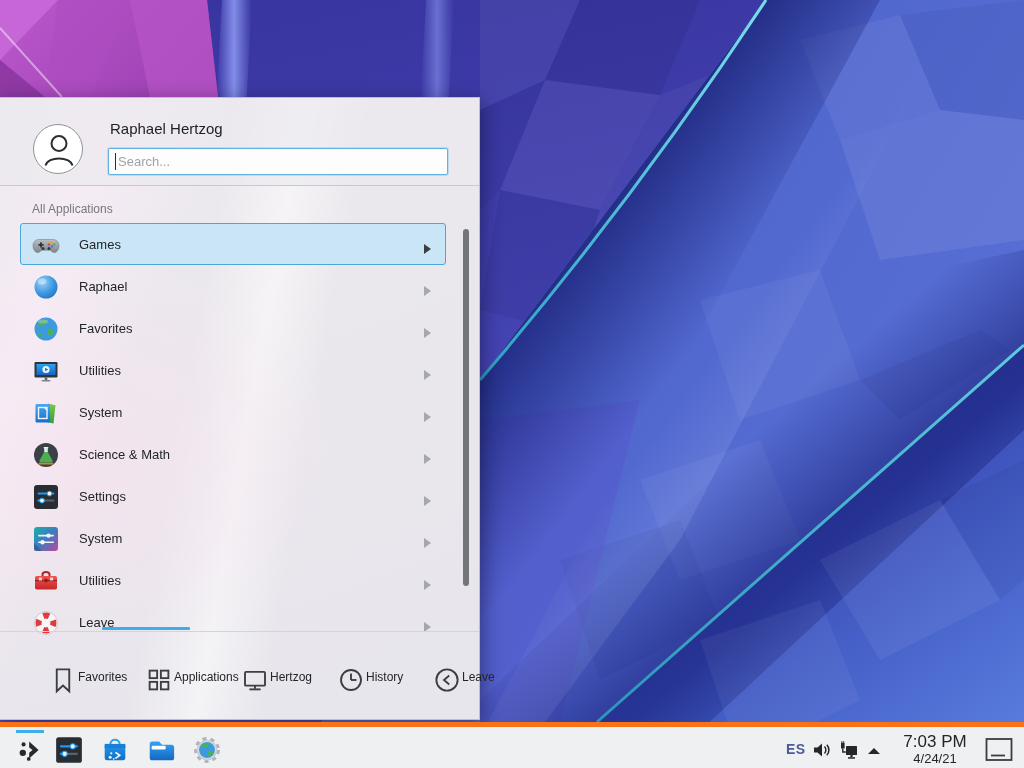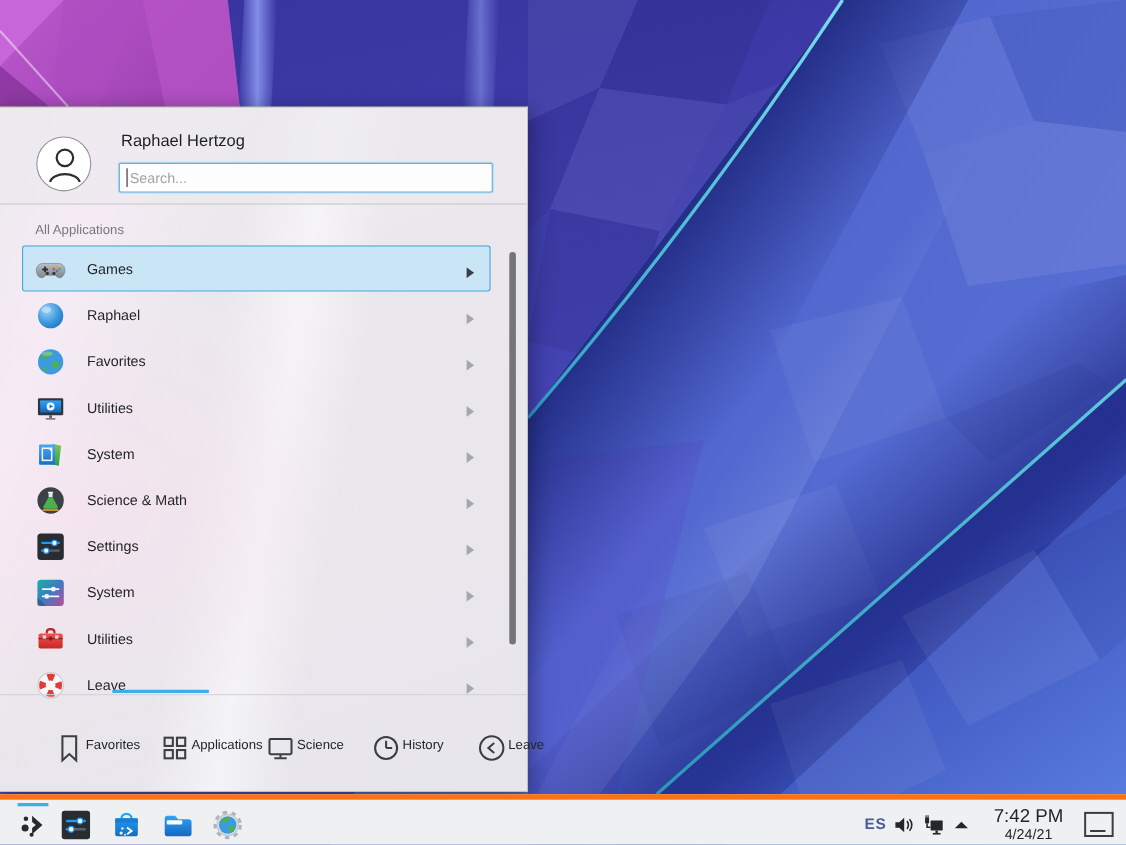--- a/index.html
+++ b/index.html
@@ -439,21 +439,21 @@
         <span class="tab-label">Applications</span>
       </div>
       <div class="tab">
         <span class="tab-icon">
           <svg width="30" height="30" viewBox="0 0 24 24" fill="none" stroke="#3c3f42" stroke-width="1.5">
             <rect x="4" y="5.5" width="16" height="11" rx="0.8"></rect>
             <line x1="12" y1="16.5" x2="12" y2="19"></line>
               <line x1="7.5" y1="19.5" x2="16.5" y2="19.5"></line>
           </svg>
         </span>
-        <span class="tab-label">Science</span>
+        <span class="tab-label">Hertzog</span>
       </div>
       <div class="tab">
         <span class="tab-icon">
           <svg width="30" height="30" viewBox="0 0 24 24" fill="none" stroke="#3c3f42" stroke-width="1.5">
             <circle cx="12" cy="12" r="8"></circle>
               <line x1="12" y1="12" x2="12" y2="6.8"></line>
               <line x1="12" y1="12" x2="16.4" y2="12"></line>
           </svg>
         </span>
         <span class="tab-label">History</span>
@@ -557,21 +557,21 @@
       </svg>
     </span>
 
     <span class="tray-icon" style="left:866px;top:16px">
       <svg width="16" height="12" viewBox="0 0 16 12">
           <polygon points="2,9 14,9 8,3" fill="#24272a"></polygon>
         </svg>
     </span>
 
     <div class="clock">
-      <div class="clock-time">7:42 PM</div>
+      <div class="clock-time">7:03 PM</div>
       <div class="clock-date">4/24/21</div>
     </div>
 
     <span class="show-desktop">
       <svg width="30" height="30" viewBox="0 0 30 30">
         <rect x="2.5" y="4" width="25" height="21" fill="none" stroke="#3a3d40" stroke-width="1.8"></rect>
         <line x1="7" y1="20.5" x2="21" y2="20.5" stroke="#3a3d40" stroke-width="1.8"></line>
       </svg>
     </span>
   </div>

